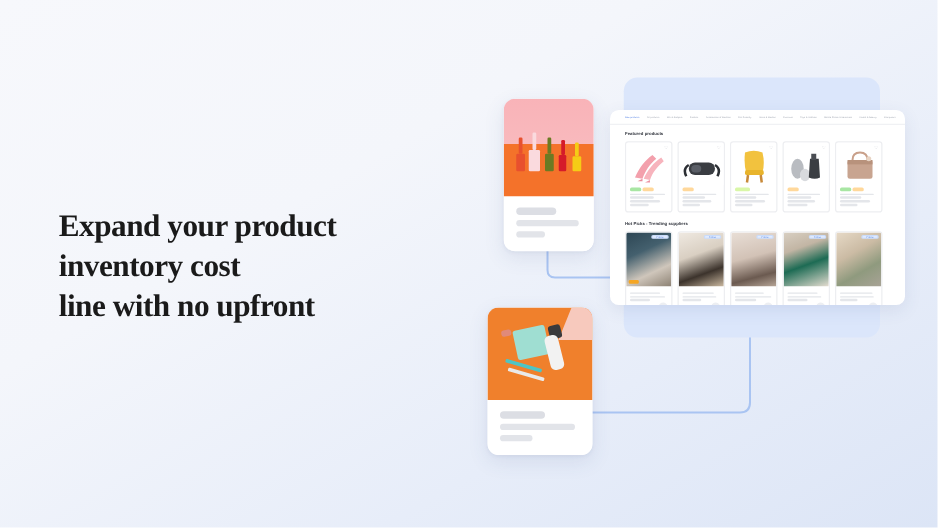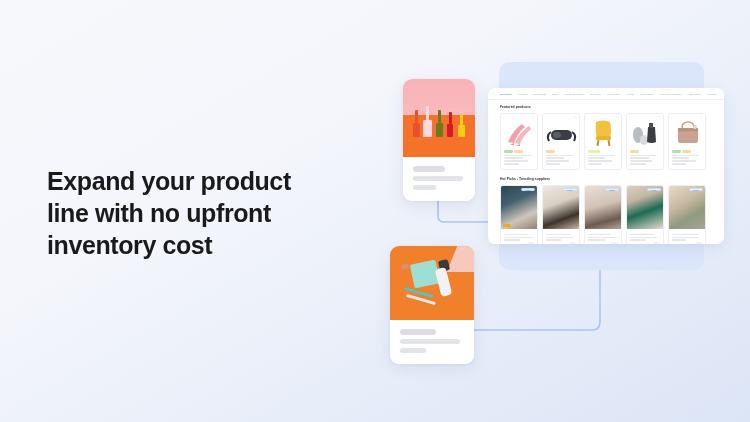--- a/index.html
+++ b/index.html
@@ -9,21 +9,21 @@
     background:linear-gradient(150deg, #f7f8fc 0%, #f4f6fb 35%, #e7edf9 70%, #dce5f6 100%);
     position:relative;
   }
 
   
   .headline {
     position:absolute; left:47px; top:166px; width:300px;
     font-size:25px; font-weight:700; line-height:1.27;
     color:#1a1a1a; letter-spacing:-0.4px;
   }
-  .headline span { display:block; }
+  .headline span { display:block;font-family:Liberation Serif, serif; }
 
   
   .conn { position:absolute; pointer-events:none; }
   .conn svg { display:block; overflow:visible; }
 
   
   .float-card {
     position:absolute; background:#fff; border-radius:9px;
     box-shadow:0 5px 16px rgba(60,80,130,.10), 0 1px 3px rgba(60,80,130,.06);
     overflow:hidden;
@@ -93,22 +93,22 @@
              border-radius:50%; background:#eceef2; border:1px solid #fff; }
   .smeta { padding:5px 2.5px 3px; }
   .scorner { position:absolute; left:2px; bottom:2px; width:8px; height:2.4px;
              background:#f5a623; border-radius:1px; }
 </style>
 </head>
 <body>
 
 <div class="headline">
   <span>Expand your product</span>
+  <span>inventory cost</span>
   <span>line with no upfront</span>
-  <span>inventory cost</span>
 </div>
 
 <div class="conn" style="left:432px; top:186px;">
   <svg width="80" height="42" viewBox="0 0 80 42">
     <path d="M6 6 L6 30 Q6 36 12 36 L66 36" fill="none" stroke="#a9c4f2" stroke-width="1.6" stroke-linecap="round"></path>
     <circle cx="6" cy="5" r="4" fill="#a9c4f2"></circle>
     <circle cx="67" cy="36" r="4" fill="#a9c4f2"></circle>
   </svg>
 </div>
 

